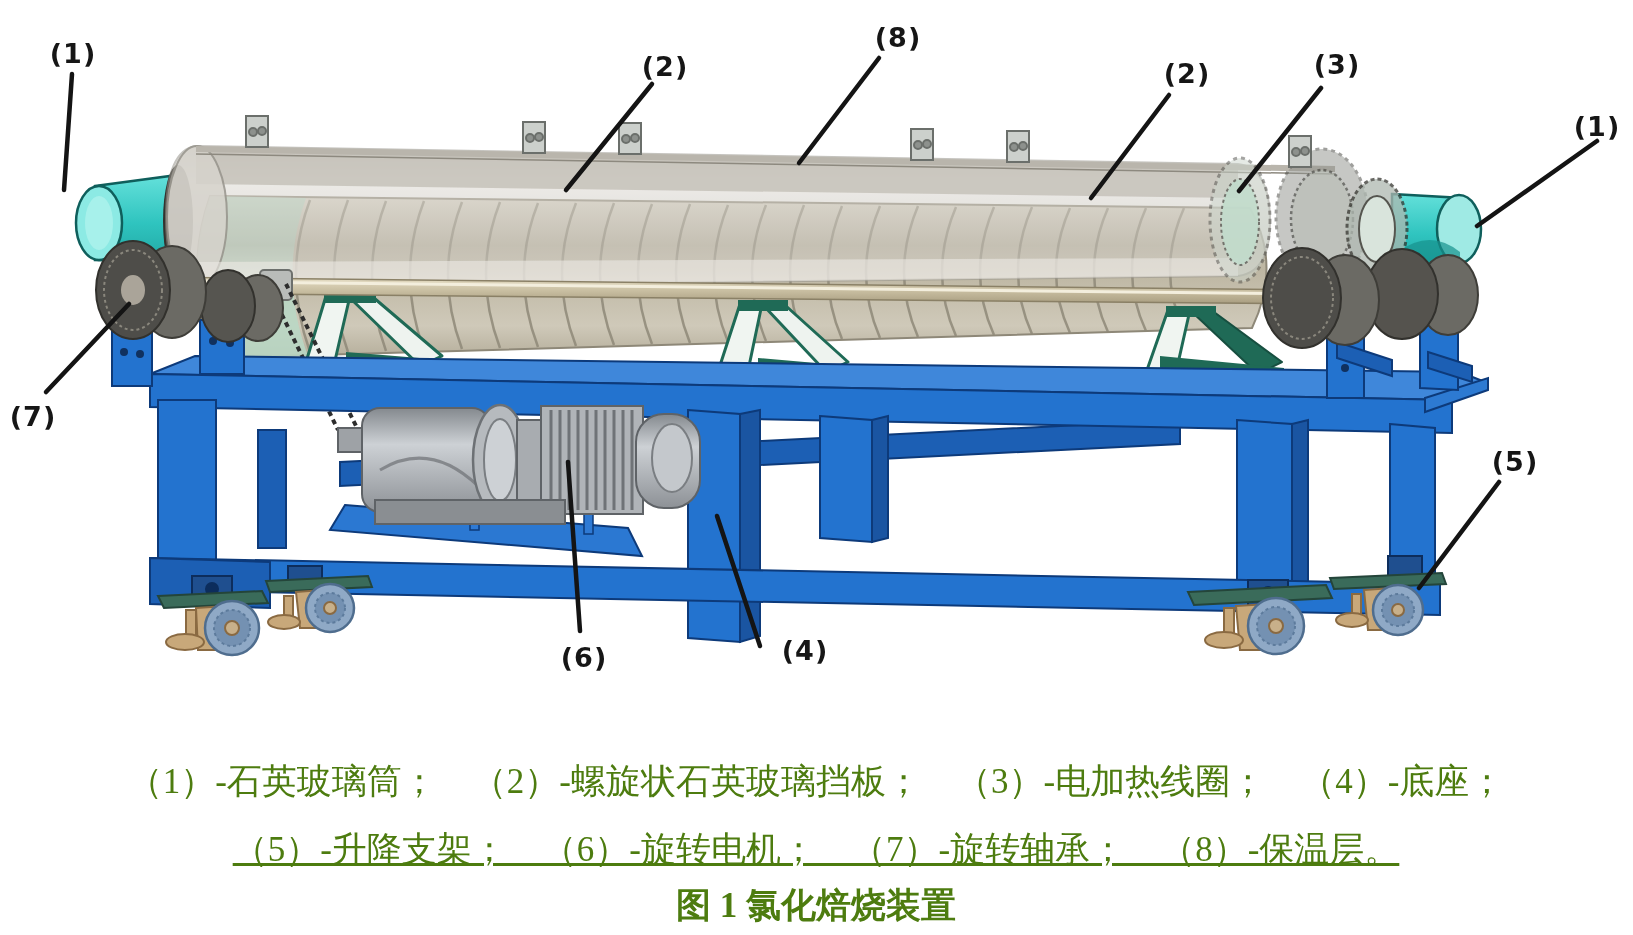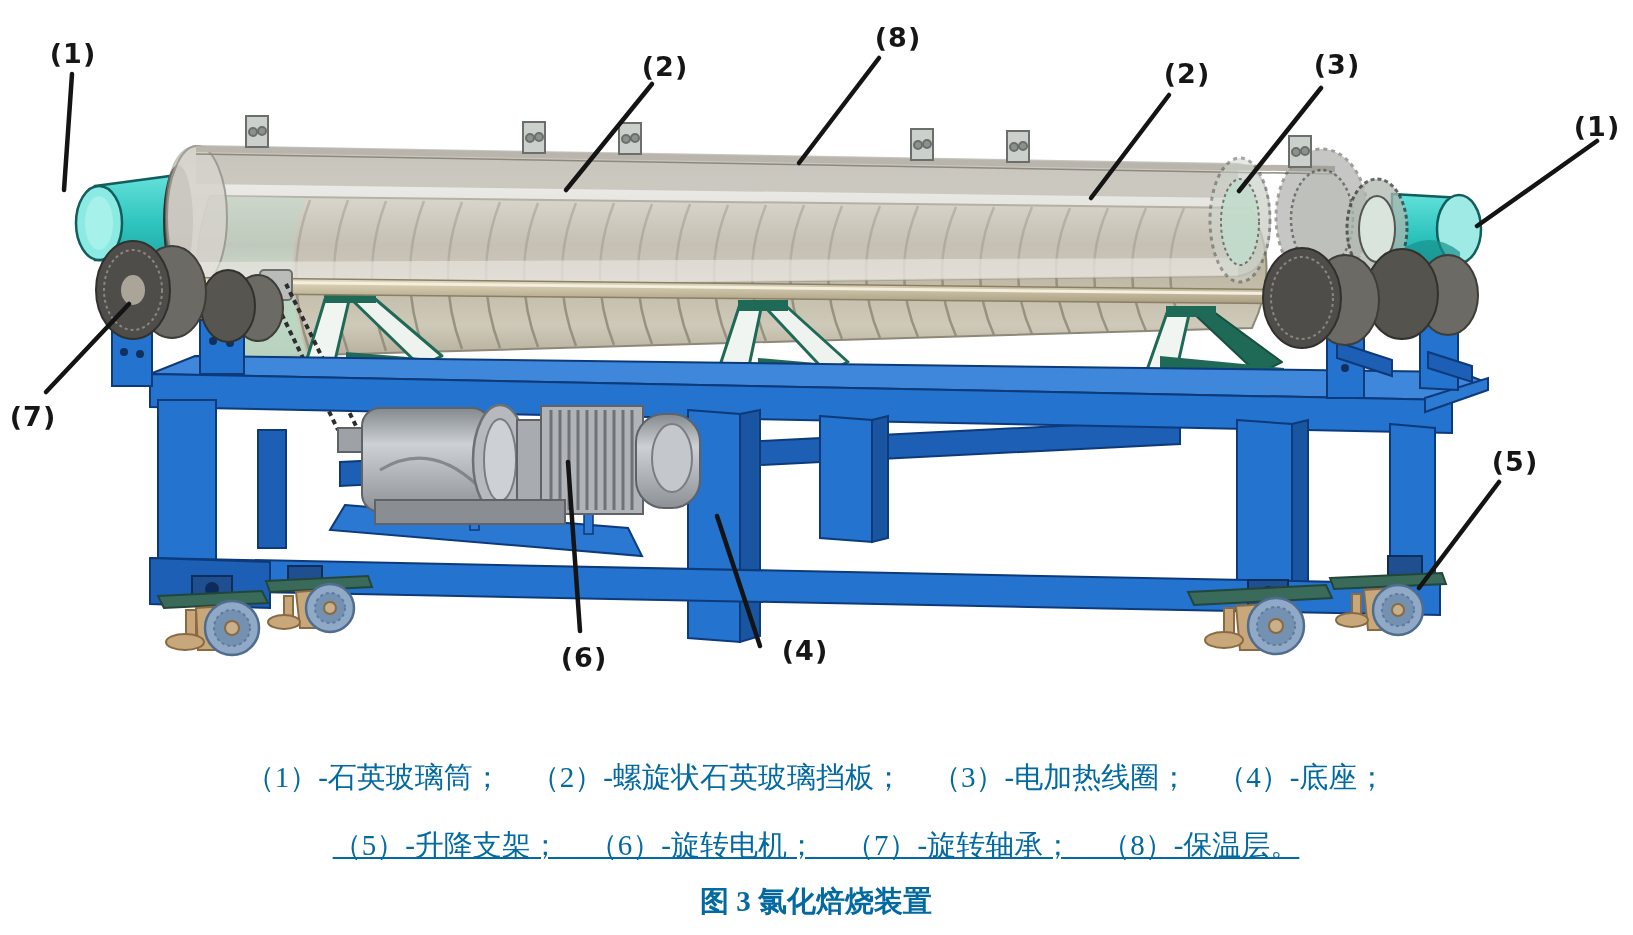--- a/index.html
+++ b/index.html
@@ -4,21 +4,21 @@
 <style>
   html,body{margin:0;padding:0;background:#ffffff;}
   #stage{position:relative;width:1633px;height:935px;background:#ffffff;overflow:hidden;
          font-family:"Liberation Sans",sans-serif;}
   #drawing{position:absolute;left:0;top:0;}
   .callout{position:absolute;transform:translate(-50%,-50%);
            font-family:"DejaVu Sans","Liberation Sans",sans-serif;
            font-size:27px;font-weight:700;color:#161616;letter-spacing:1px;white-space:nowrap;}
   .caption{position:absolute;left:36px;width:1560px;text-align:center;
            font-family:"Liberation Serif","DejaVu Serif",serif;
-           font-size:29px;color:#0369a1;white-space:nowrap;}
+           font-size:35px;color:#4d7c0f;white-space:nowrap;}
   .cap1{top:758px;}
   .cap2{top:826px;text-decoration:underline;}
   .figtitle{top:882px;font-weight:700;}
 </style>
 </head>
 <body>
 
 <div id="stage">
 
 <svg id="drawing" width="1633" height="935" viewBox="0 0 1633 935">
@@ -324,15 +324,15 @@
 <div class="callout" style="left:1187px;top:73px;">(2)</div>
 <div class="callout" style="left:1337px;top:64px;">(3)</div>
 <div class="callout" style="left:1597px;top:126px;">(1)</div>
 <div class="callout" style="left:33px;top:416px;">(7)</div>
 <div class="callout" style="left:584px;top:657px;">(6)</div>
 <div class="callout" style="left:805px;top:650px;">(4)</div>
 <div class="callout" style="left:1515px;top:461px;">(5)</div>
 
 <div class="caption cap1">（1）-石英玻璃筒；　（2）-螺旋状石英玻璃挡板；　（3）-电加热线圈；　（4）-底座；</div>
 <div class="caption cap2">（5）-升降支架；　（6）-旋转电机；　（7）-旋转轴承；　（8）-保温层。</div>
-<div class="caption figtitle">图 3  氯化焙烧装置</div>
+<div class="caption figtitle">图 1  氯化焙烧装置</div>
 
 </div>
 
 </body></html>

